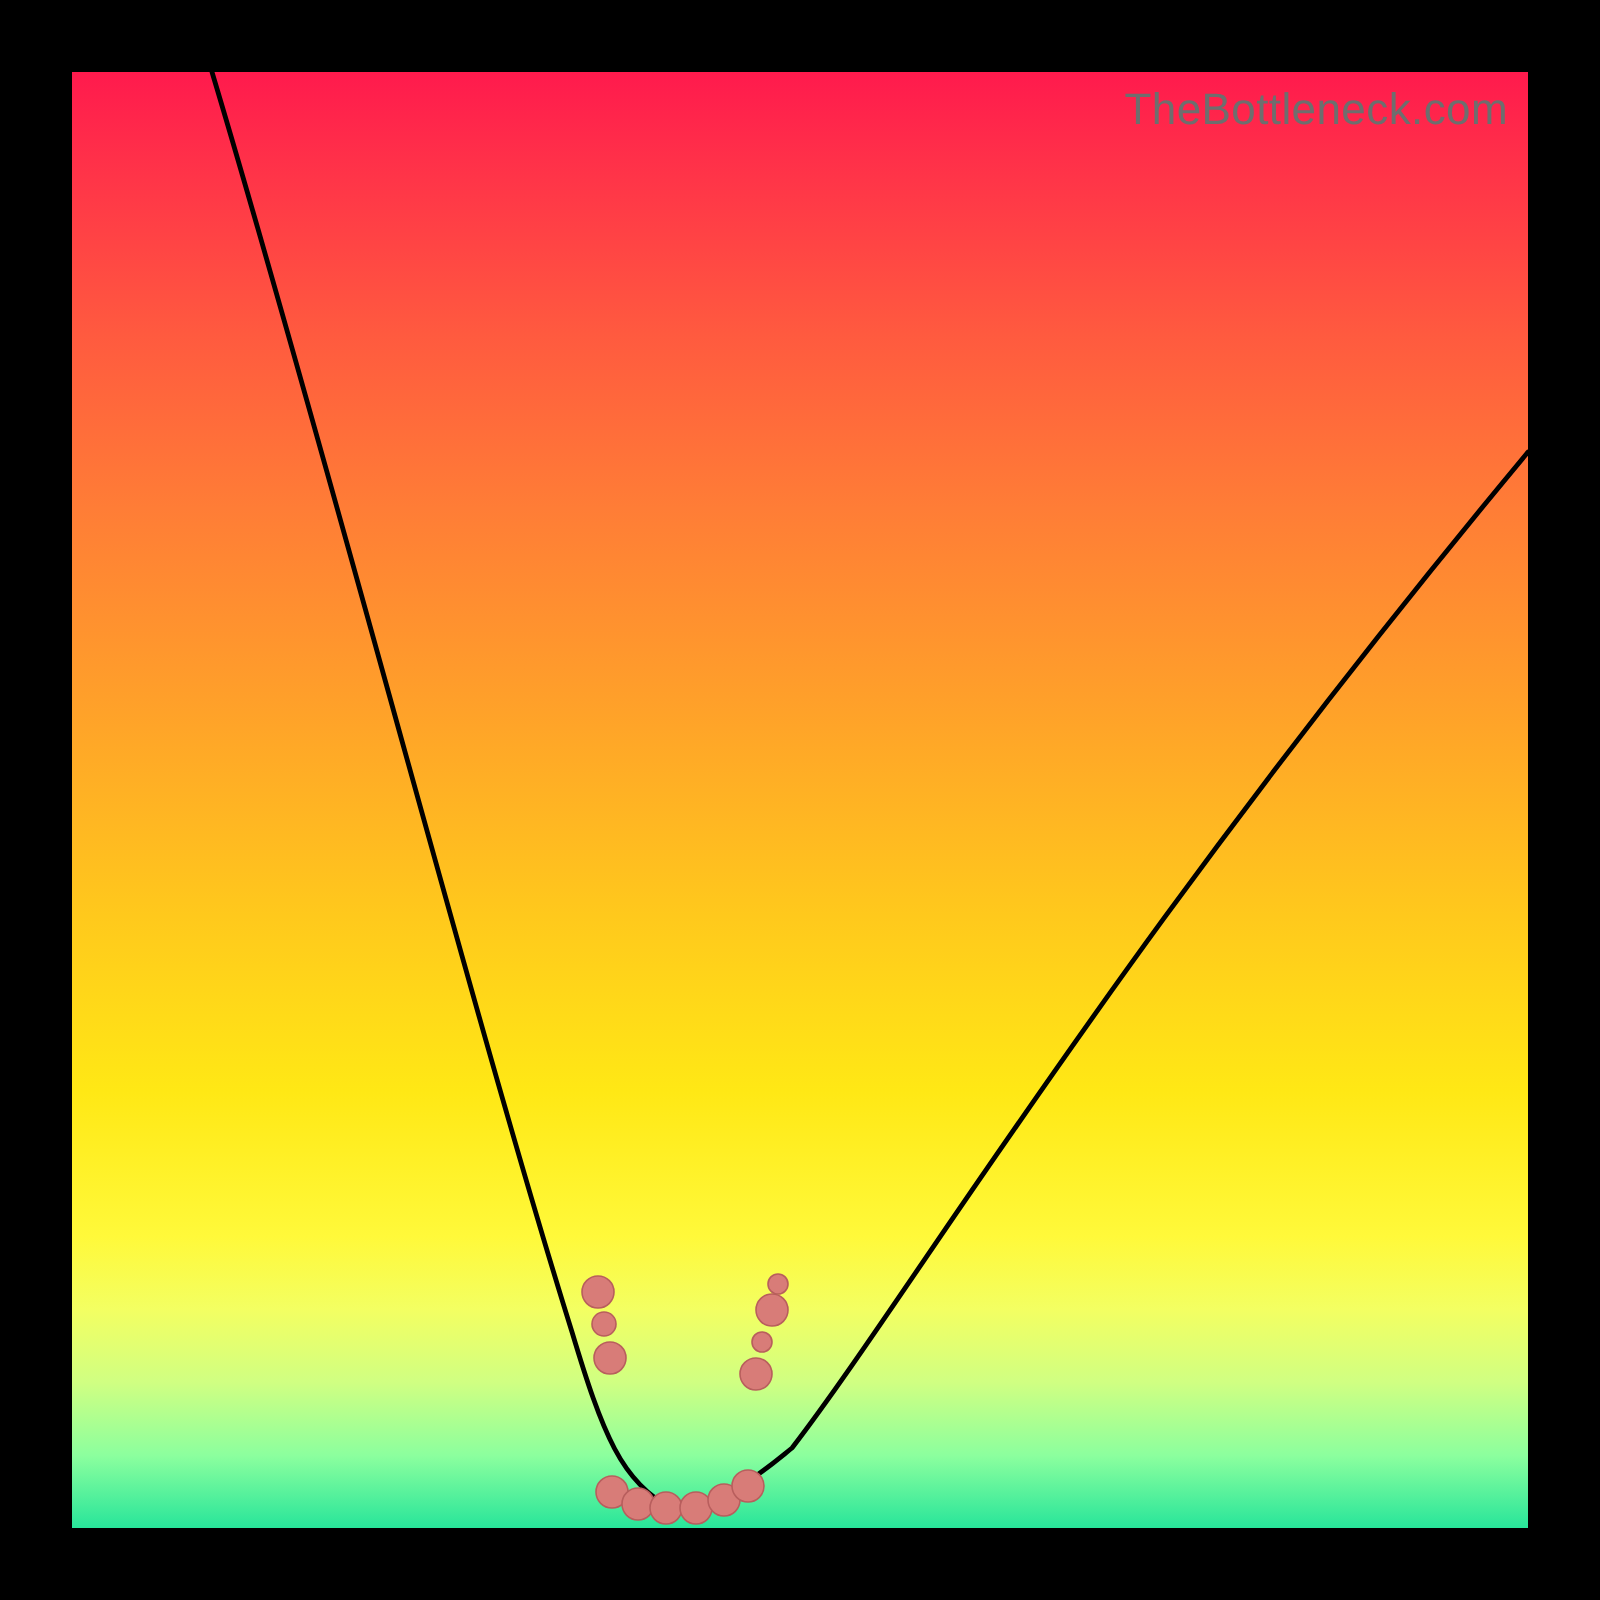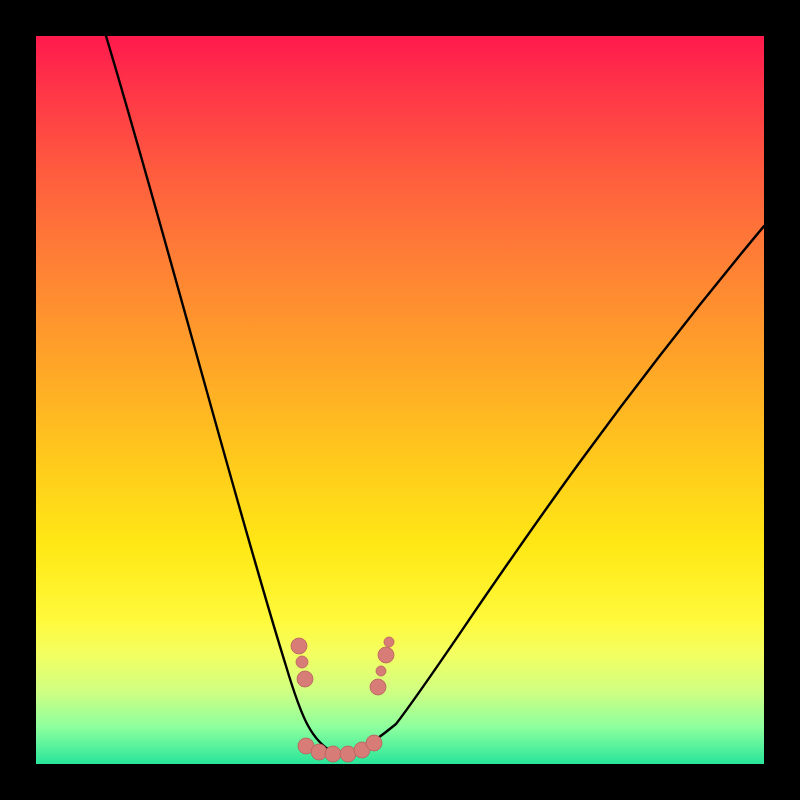--- a/index.html
+++ b/index.html
@@ -59,20 +59,21 @@
   .beads {
     fill: #d87c78;
     stroke: #b85e5d;
     stroke-width: 0.8;
   }
 </style>
 </head>
 <body>
 
 <div class="frame">
+  <div class="watermark">TheBottleneck.com</div>
 
   <svg class="curves" viewBox="0 0 728 728">
     <path class="curve-path" d="M 70 0
              C 130 200, 200 470, 250 630
              C 265 680, 275 706, 300 718"></path>
     <path class="curve-path" d="M 300 718
              C 325 718, 345 700, 360 688
              C 420 610, 520 440, 728 190"></path>
 
     <g class="beads">

